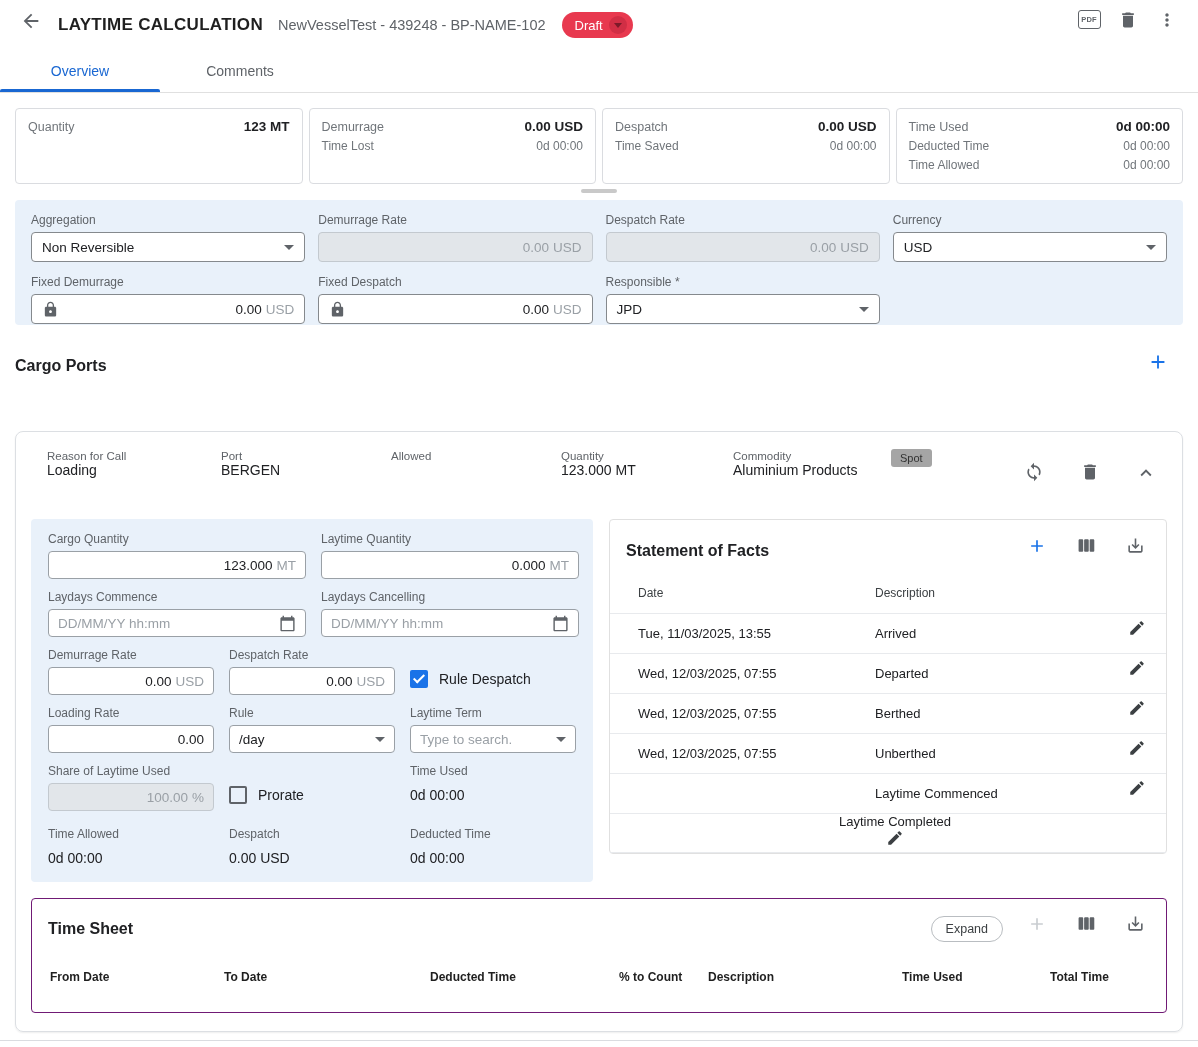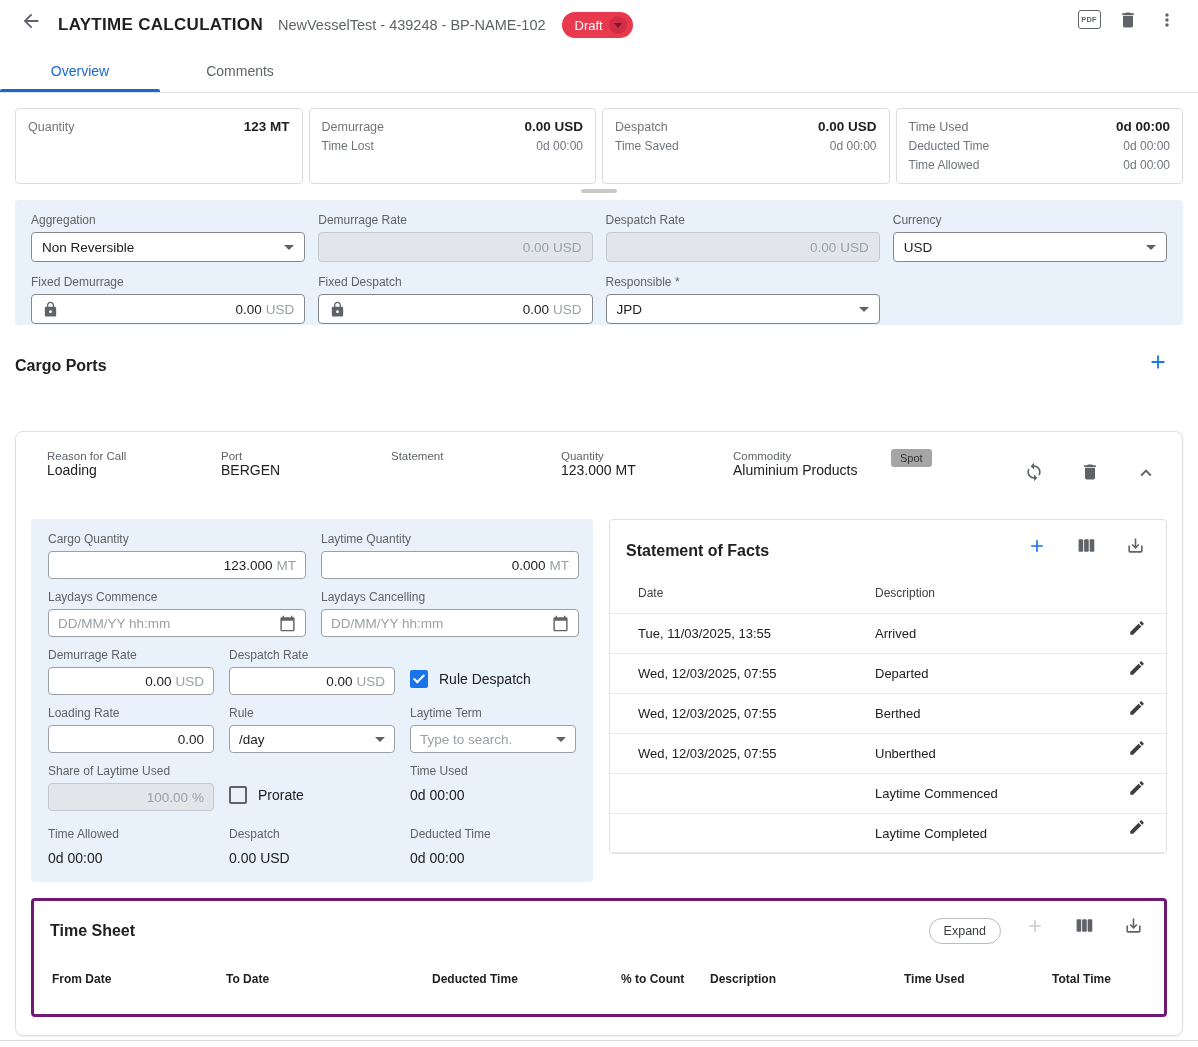--- a/index.html
+++ b/index.html
@@ -94,26 +94,26 @@
   .d-row.stats { margin-top:16px; }
 
   
   .sof-card { flex:1; border:1px solid #e0e0e0; border-radius:4px; align-self:flex-start; background:#fff; }
   .sof-header { display:flex; align-items:center; padding:16px 16px 14px; }
   .sof-title, .ts-title { font-size:16px; font-weight:700; color:#202124; }
   .sof-actions { margin-left:auto; display:flex; align-items:center; gap:19px; }
   .sof-cols { display:flex; padding:6px 16px 13px 28px; font-size:12px; color:#3c4043; }
   .sof-col-date, .sof-cell-date { width:237px; flex:none; }
   .sof-row { display:flex; align-items:center; height:40px; border-top:1px solid #e8eaed; padding:0 14px 0 28px; font-size:13px; color:#202124; }
-  .sof-row:last-child { border-bottom:1px solid #e8eaed; }
+  .sof-row:last-child { border-bottom:1px solid #e8eaed;flex-direction:column; }
   .sof-cell-desc { flex:1; }
   .edit-btn { color:#3c4043; }
 
   
-  .timesheet-card { margin-top:16px; border:3px solid #701a75; border-radius:4px; background:#fff; padding-bottom:28px; }
+  .timesheet-card { margin-top:16px; border:1px solid #701a75; border-radius:4px; background:#fff; padding-bottom:28px; }
   .ts-header { display:flex; align-items:center; padding:15px 16px 6px; }
   .ts-actions { margin-left:auto; display:flex; align-items:center; gap:19px; }
   .expand-btn { border:1px solid #b9bdc1; border-radius:15px; padding:5px 14px; font-size:12.5px; color:#3c4043; cursor:pointer; }
   .disabled-icon { color:#c9cdd1; cursor:default; }
   .ts-cols { display:flex; padding:20px 16px 0 18px; font-size:12px; font-weight:700; color:#1f1f1f; }
   .ts-c0 { width:174px; } .ts-c1 { width:206px; } .ts-c2 { width:189px; }
   .ts-c3 { width:89px; }  .ts-c4 { width:194px; } .ts-c5 { width:148px; }
   .ts-c6 { flex:1; }
 
   .bottom-divider { position:absolute; left:0; right:0; bottom:6px; border-top:1px solid #dadce0; }
@@ -286,21 +286,21 @@
       <div class="port-header">
         <div class="port-col" style="width:174px">
           <div class="p-label">Reason for Call</div>
           <div class="p-value">Loading</div>
         </div>
         <div class="port-col" style="width:170px">
           <div class="p-label">Port</div>
           <div class="p-value">BERGEN</div>
         </div>
         <div class="port-col" style="width:170px">
-          <div class="p-label">Statement</div>
+          <div class="p-label">Allowed</div>
           <div class="p-value"></div>
         </div>
         <div class="port-col" style="width:172px">
           <div class="p-label">Quantity</div>
           <div class="p-value">123.000 MT</div>
         </div>
         <div class="port-col" style="width:158px">
           <div class="p-label">Commodity</div>
           <div class="p-value">Aluminium Products</div>
         </div>

